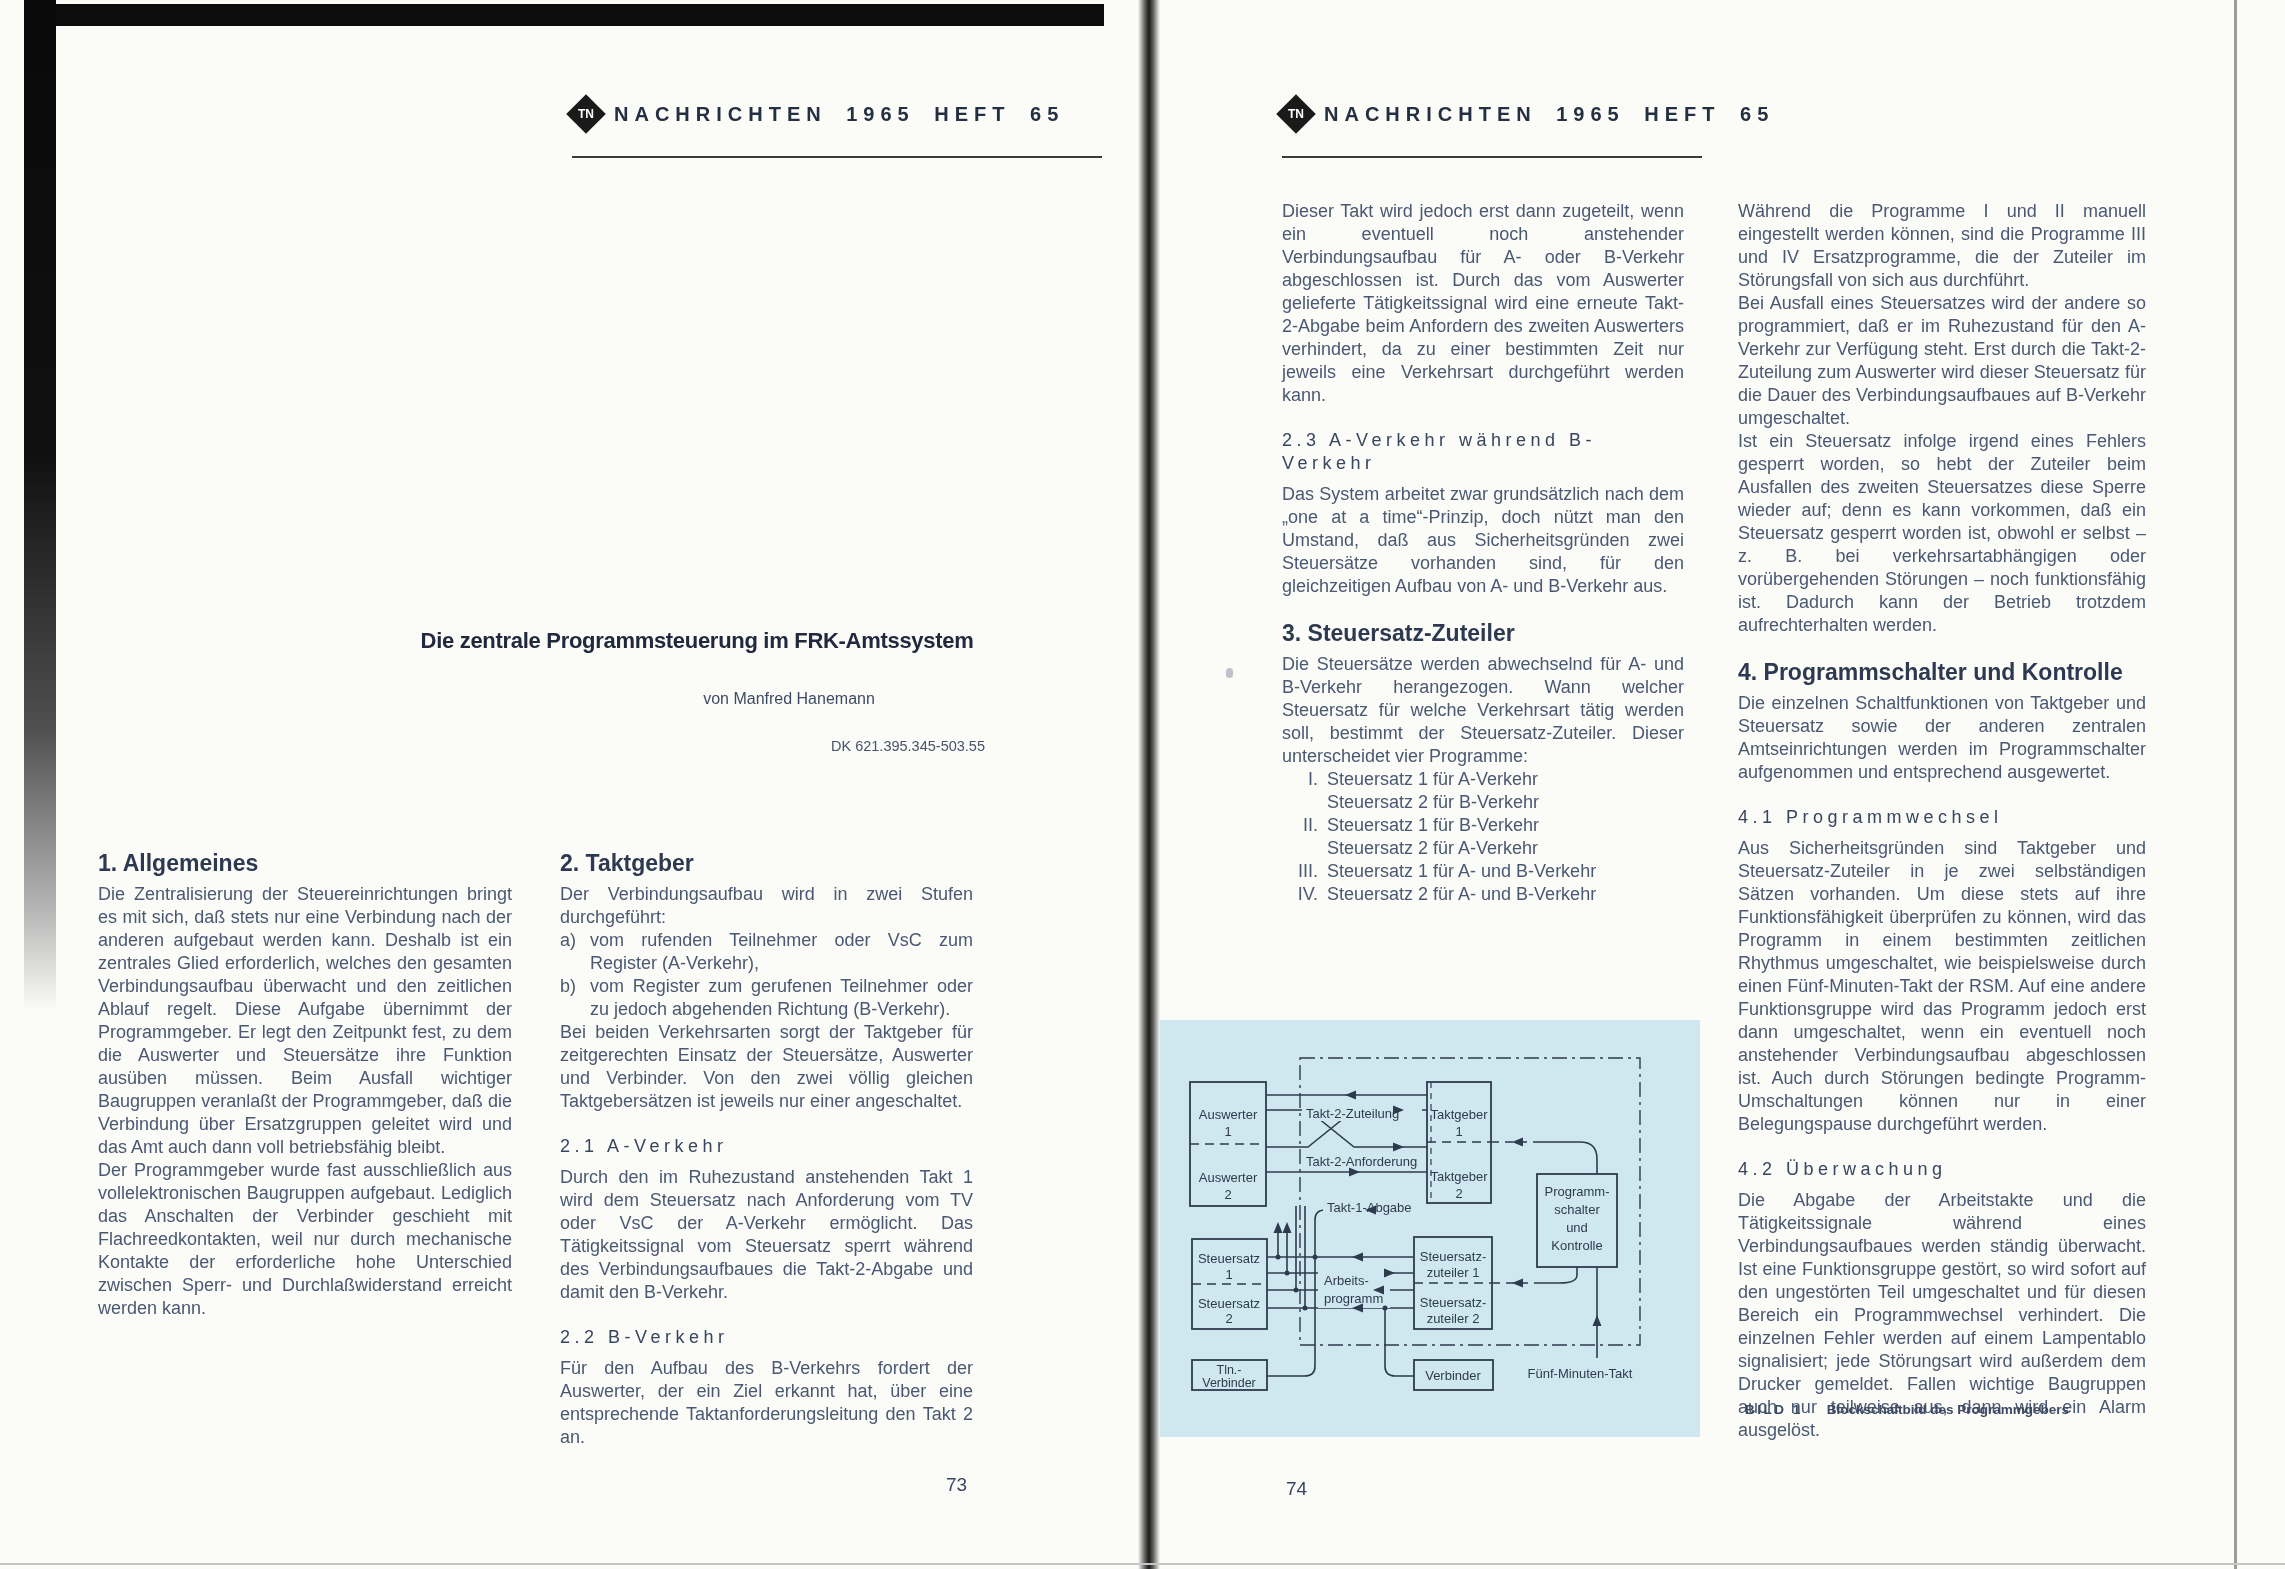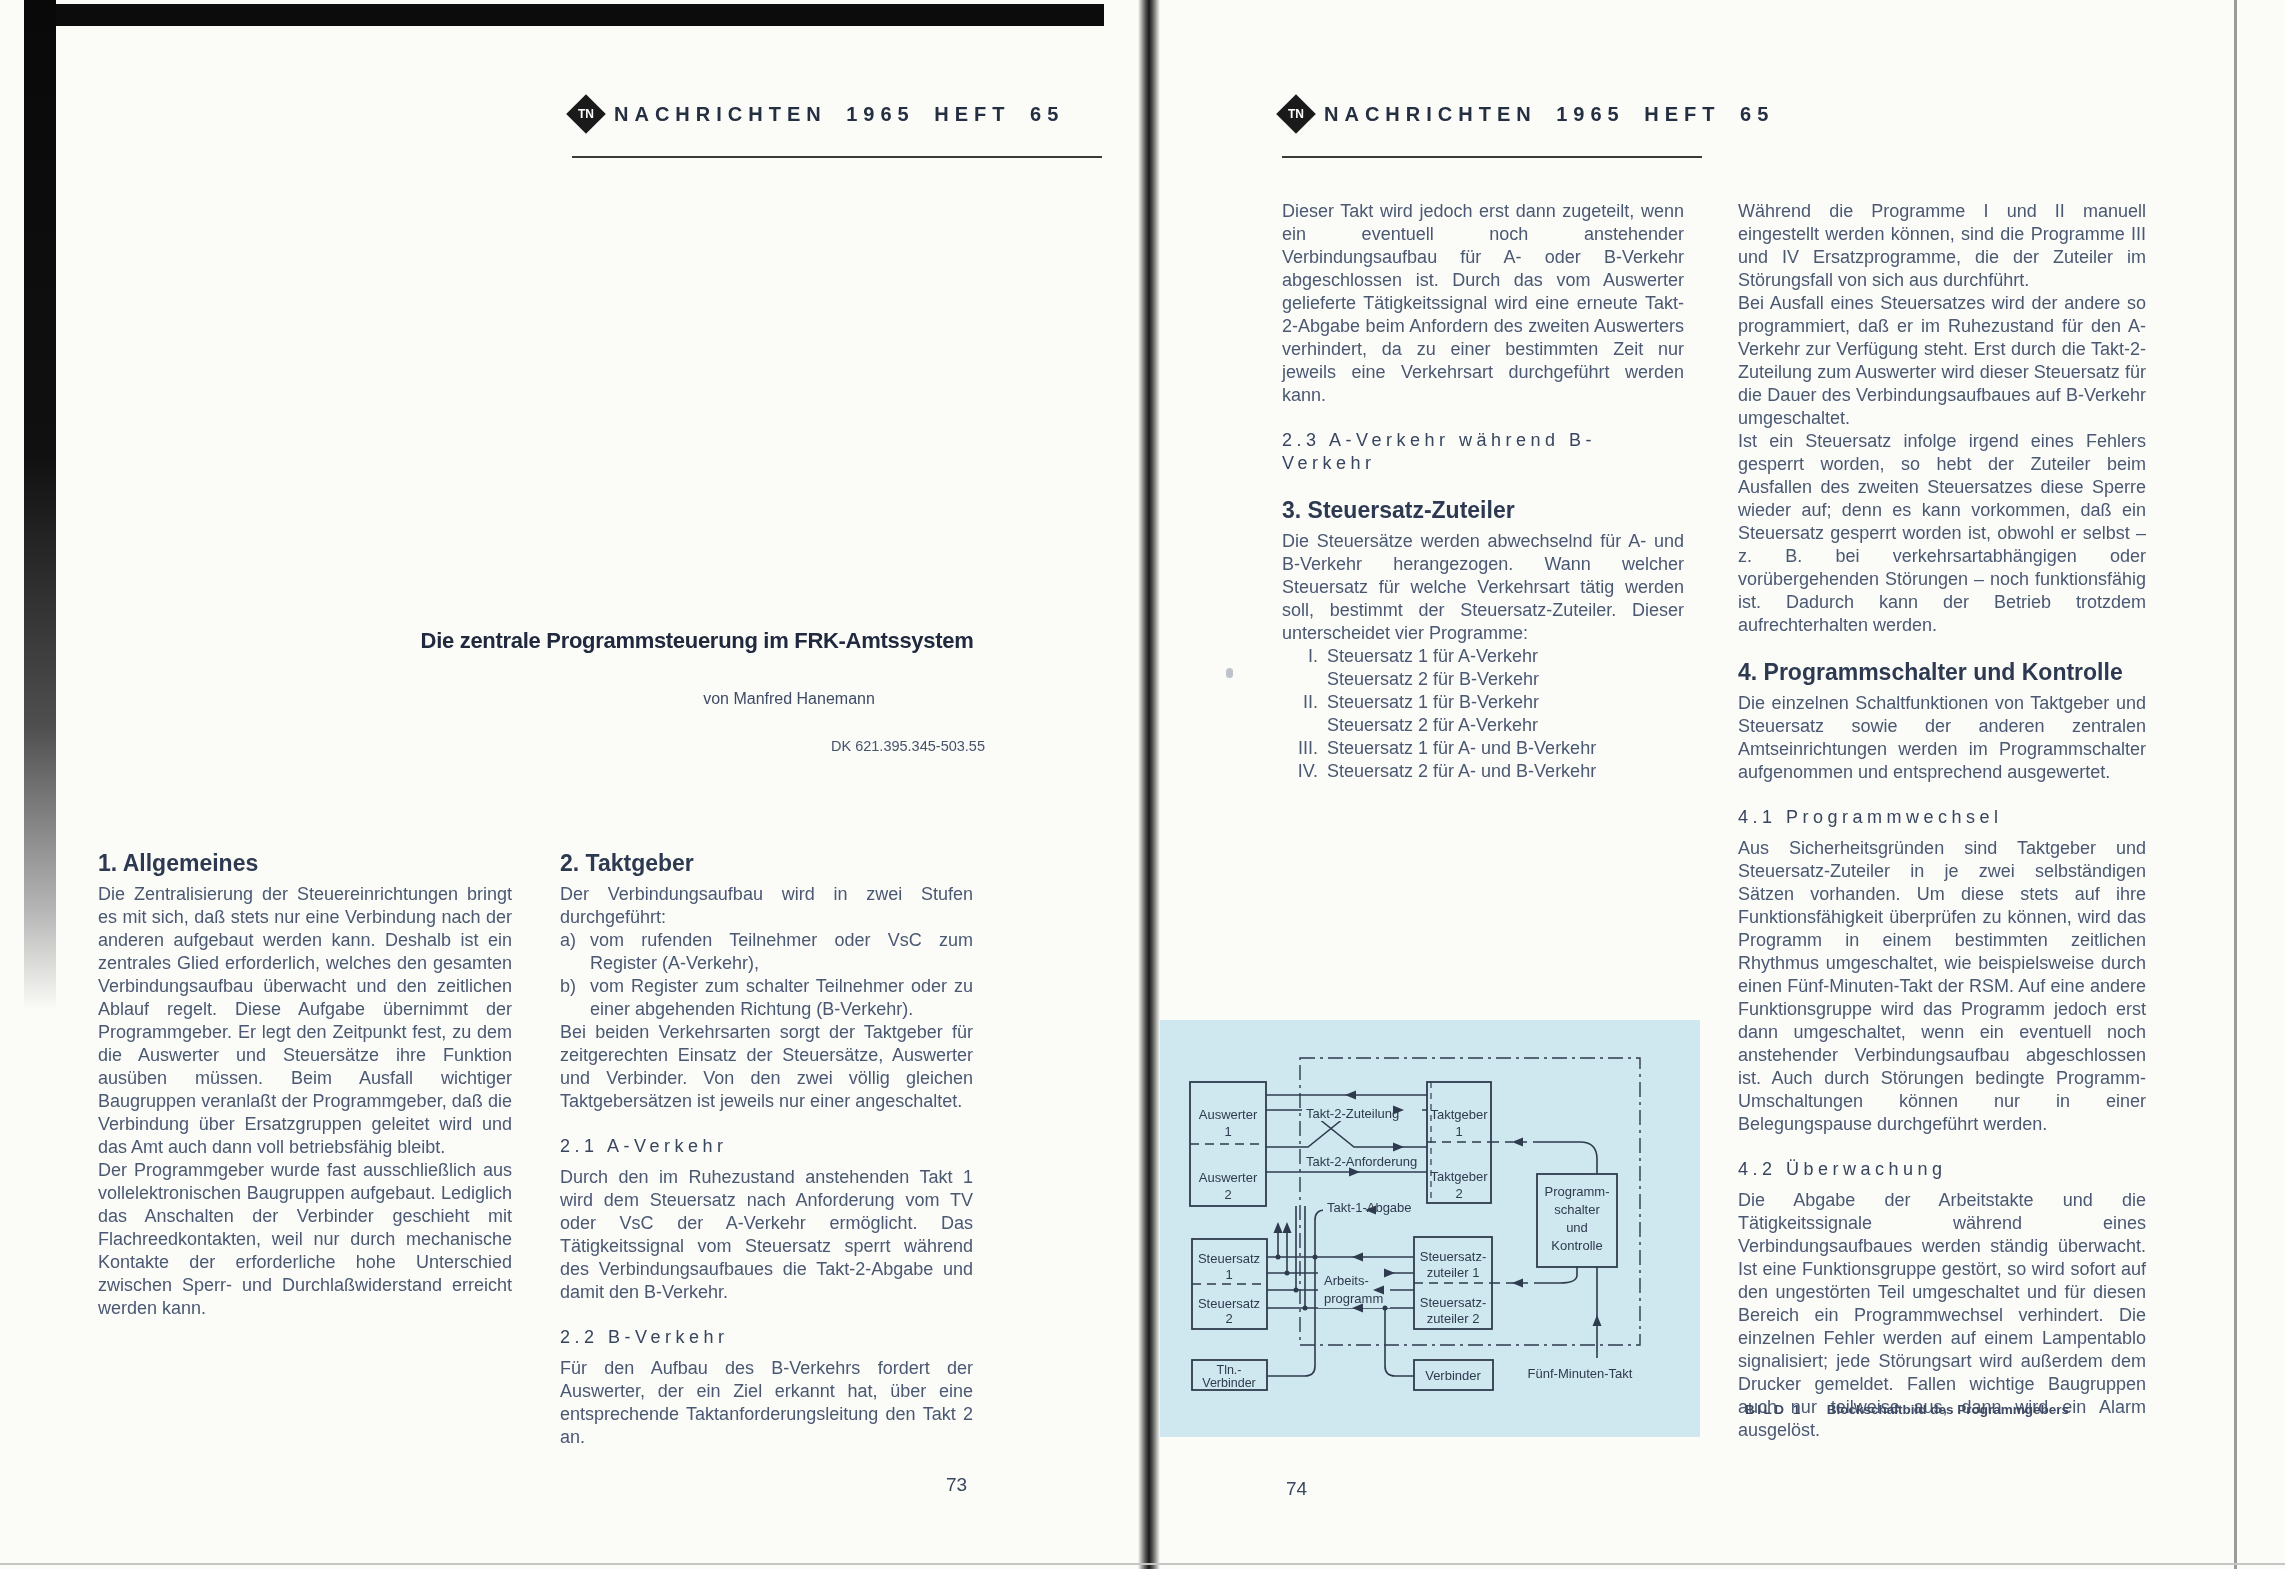--- a/index.html
+++ b/index.html
@@ -85,21 +85,21 @@
 
     <div class="col" style="left:560px;top:852px;width:413px;">
       <h2>2. Taktgeber</h2>
       <p>Der Verbindungsaufbau wird in zwei Stufen durchgeführt:</p>
       <div class="hang">
         <span class="mk">a)</span>
         <p>vom rufenden Teilnehmer oder VsC zum Register (A-Verkehr),</p>
       </div>
       <div class="hang">
         <span class="mk">b)</span>
-        <p>vom Register zum schalter Teilnehmer oder zu einer abgehenden Richtung (B-Verkehr).</p>
+        <p>vom Register zum gerufenen Teilnehmer oder zu jedoch abgehenden Richtung (B-Verkehr).</p>
       </div>
       <p>Bei beiden Verkehrsarten sorgt der Taktgeber für zeitgerechten Einsatz der Steuersätze, Auswerter und Verbinder. Von den zwei völlig gleichen Taktgebersätzen ist jeweils nur einer angeschaltet.</p>
       <h3 class="spaced">2.1 A-Verkehr</h3>
       <p>Durch den im Ruhezustand anstehenden Takt 1 wird dem Steuersatz nach Anforderung vom TV oder VsC der A-Verkehr ermöglicht. Das Tätigkeitssignal vom Steuersatz sperrt während des Verbindungsaufbaues die Takt-2-Abgabe und damit den B-Verkehr.</p>
       <h3 class="spaced">2.2 B-Verkehr</h3>
       <p>Für den Aufbau des B-Verkehrs fordert der Auswerter, der ein Ziel erkannt hat, über eine entsprechende Taktanforderungsleitung den Takt 2 an.</p>
     </div>
 
     <div class="pageno" style="left:946px;top:1474px;">73</div>
   </div>
@@ -110,20 +110,21 @@
       <span class="logo">
           <span>TN</span>
         </span>
       <span class="header-text">NACHRICHTEN 1965 HEFT 65</span>
     </div>
     <div class="header-rule" style="left:1282px;top:156px;width:420px;"></div>
 
     <div class="col" style="left:1282px;top:200px;width:402px;">
       <p>Dieser Takt wird jedoch erst dann zugeteilt, wenn ein eventuell noch anstehender Verbindungsaufbau für A- oder B-Verkehr abgeschlossen ist. Durch das vom Auswerter gelieferte Tätigkeitssignal wird eine erneute Takt-2-Abgabe beim Anfordern des zweiten Auswerters verhindert, da zu einer bestimmten Zeit nur jeweils eine Verkehrsart durchgeführt werden kann.</p>
       <h3 class="spaced">2.3 A-Verkehr während B-Verkehr</h3>
+      <p>Das System arbeitet zwar grundsätzlich nach dem „one at a time“-Prinzip, doch nützt man den Umstand, daß aus Sicherheitsgründen zwei Steuersätze vorhanden sind, für den gleichzeitigen Aufbau von A- und B-Verkehr aus.</p>
       <h2>3. Steuersatz-Zuteiler</h2>
       <p>Die Steuersätze werden abwechselnd für A- und B-Verkehr herangezogen. Wann welcher Steuersatz für welche Verkehrsart tätig werden soll, bestimmt der Steuersatz-Zuteiler. Dieser unterscheidet vier Programme:</p>
       <div class="prog-row">
         <span class="prog-num">I.</span>
         <span class="prog-lines">
             <span class="pl">Steuersatz 1 für A-Verkehr</span>
             <span class="pl">Steuersatz 2 für B-Verkehr</span>
           </span>
       </div>
       <div class="prog-row">

